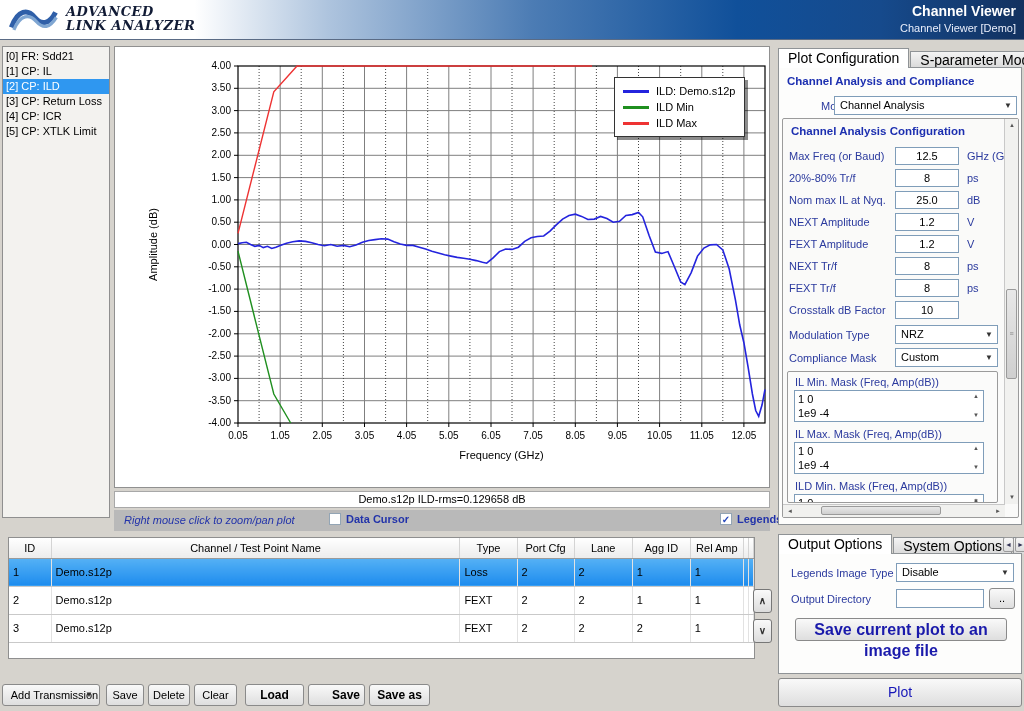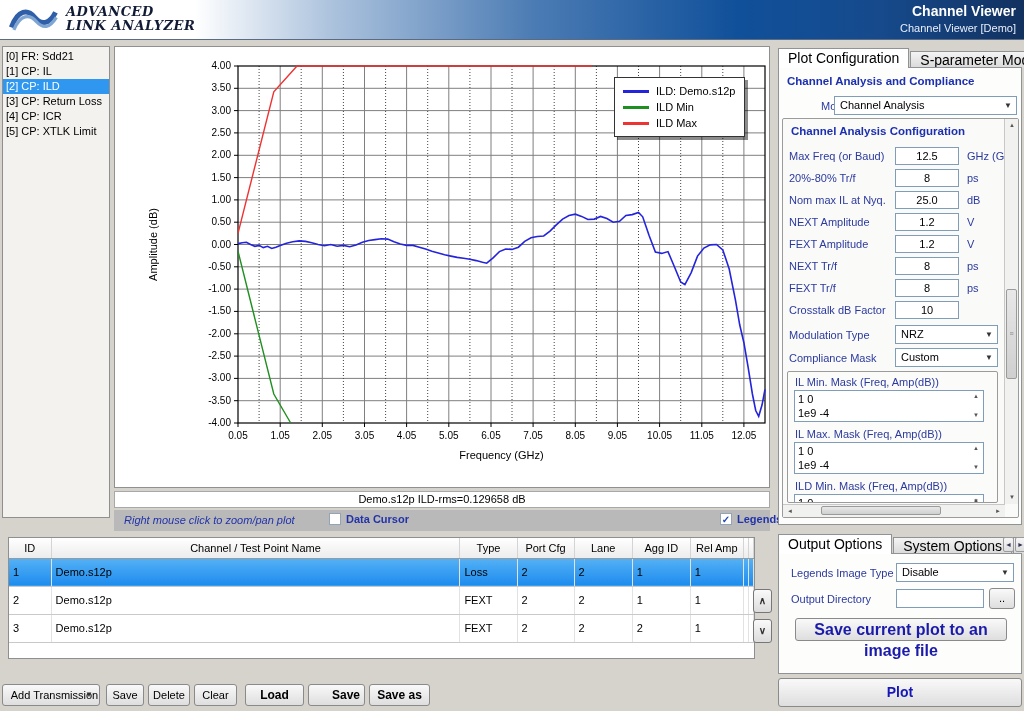--- a/index.html
+++ b/index.html
@@ -92,21 +92,21 @@
   
   .vscroll { position:absolute; width:14px; background:#f1f1ef; border-left:1px solid #c8c8c8; }
   .hscroll { position:absolute; height:13px; background:#f1f1ef; border-top:1px solid #c8c8c8; }
   .sc-arr { position:absolute; font-size:6px; color:#555; width:14px; height:13px; text-align:center; line-height:13px; }
   .sc-thumb { background:linear-gradient(#e8e8e8,#cfcfcf); border:1px solid #9a9a9a; border-radius:2px;
     position:absolute; font-size:7px; color:#888; text-align:center; }
 
   #save-plot-btn { position:absolute; left:16px; top:64px; width:212px; height:23px;
     font-weight:bold; font-size:16px; color:#1a1aab; line-height:21px; }
   #plot-btn { position:absolute; left:778px; top:678px; width:244px; height:29px;
-    font-size:14px; font-weight:bold; color:#1717b8; line-height:27px; }
+    font-size:14px; font-weight:normal; color:#1717b8; line-height:27px; }
   #browse-btn { position:absolute; left:210px; top:34px; width:26px; height:21px; line-height:19px; }
   .tab-arrs { position:absolute; left:1002px; top:537px; display:flex; }
   .tab-arr { width:11px; height:15px; font-size:7px; color:#335; text-align:center; line-height:14px;
     background:linear-gradient(#f7f7f7,#dedede); border:1px solid #9a9a9a; border-radius:2px; margin-left:1px; }
 </style>
 </head>
 <body>
 
 <div id="app">
 

